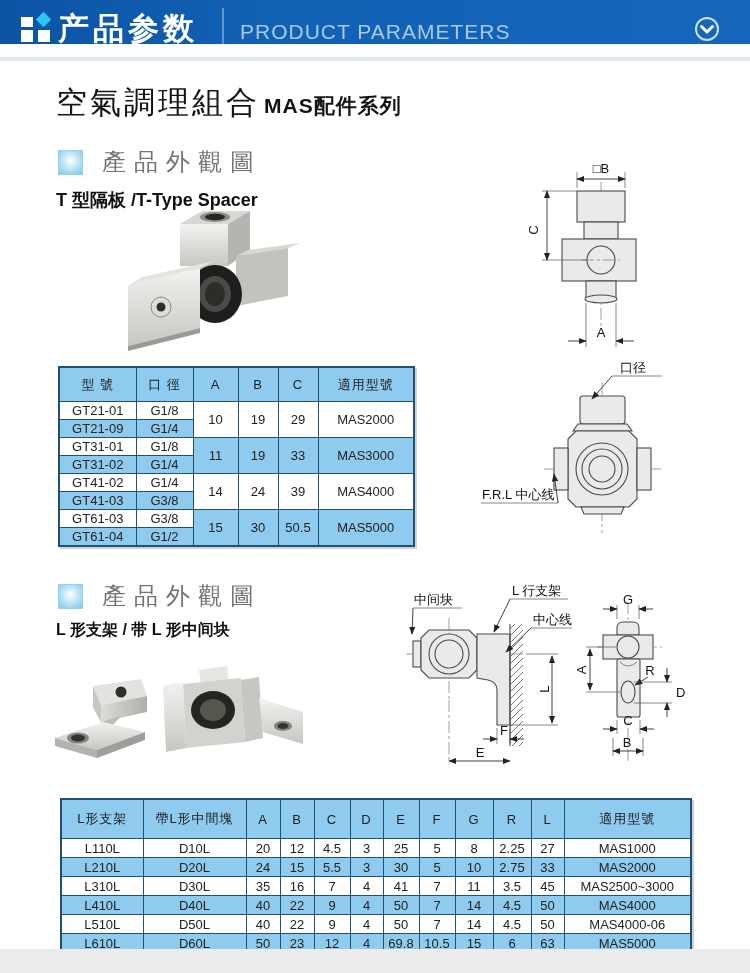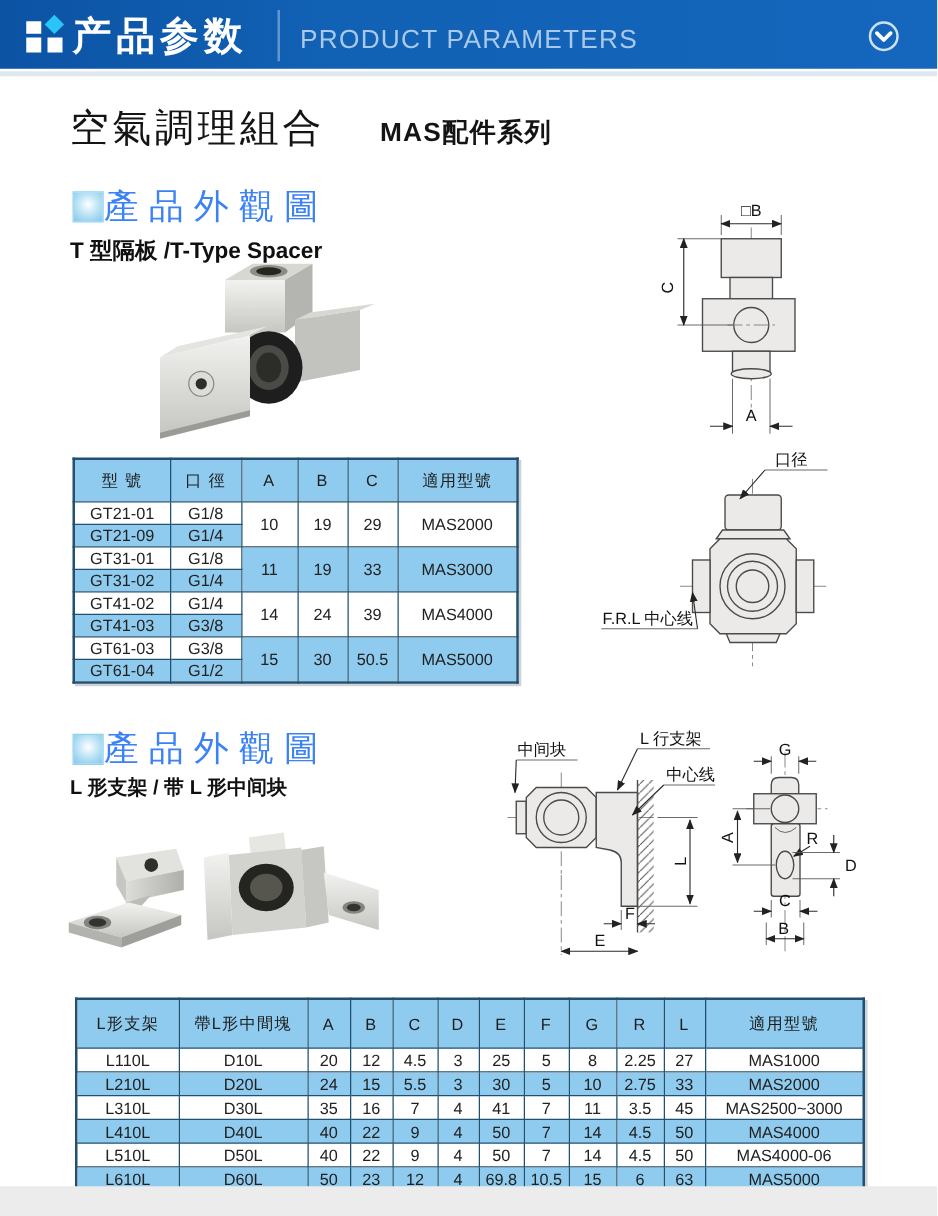--- a/index.html
+++ b/index.html
@@ -1,45 +1,45 @@
 <!DOCTYPE html>
 <html><head>
 <meta charset="utf-8">
 <style>
   html,body{margin:0;padding:0;background:#ffffff;}
   .page{position:relative;width:750px;height:973px;background:#ffffff;overflow:hidden;
         font-family:"Liberation Sans","DejaVu Sans",sans-serif;}
 
   
-  .bar{position:absolute;left:0;top:0;width:750px;height:55px;
+  .bar{position:absolute;left:0;top:0;width:750px;height:44px;
        background:linear-gradient(90deg,#0c53a4 0%,#1161b4 35%,#1467bd 100%);}
   .grid-icon{position:absolute;left:21px;top:13px;width:30px;height:30px;}
   .grid-icon .sq{position:absolute;background:#ffffff;}
   .grid-icon .s1{left:0;top:4px;width:12px;height:10px;}
   .grid-icon .s2{left:17px;top:1px;width:11px;height:11px;background:#29c5f6;transform:rotate(45deg);}
   .grid-icon .s3{left:0;top:17px;width:12px;height:12px;}
   .grid-icon .s4{left:17px;top:17px;width:12px;height:12px;}
   .h-zh{position:absolute;left:58px;top:8px;margin:0;font-size:31px;font-weight:bold;
         color:#ffffff;letter-spacing:4px;}
   .vdiv{position:absolute;left:222px;top:8px;width:2px;height:41px;background:rgba(255,255,255,.35);}
   .h-en{position:absolute;left:240px;top:20px;font-size:21px;color:#a9c8ea;letter-spacing:1px;}
   .chev{position:absolute;left:694px;top:16px;width:26px;height:26px;cursor:pointer;}
   .under-strip{position:absolute;left:0;top:57px;width:750px;height:4px;background:#dfe7f0;}
 
   
-  .main-title{position:absolute;left:56px;top:82px;display:flex;align-items:baseline;gap:40px;}
+  .main-title{position:absolute;left:56px;top:82px;display:flex;align-items:baseline;}
   .mt-zh{font-size:31px;color:#141414;letter-spacing:3px;}
   .mt-suffix{font-size:21px;font-weight:bold;color:#141414;margin-left:4px;letter-spacing:1px;}
 
   .sec-head{position:absolute;display:flex;align-items:center;}
   #sec1-head{left:58px;top:146px;}
   #sec2-head{left:58px;top:580px;}
   .sec-icon{width:23px;height:23px;border:1px solid #93d2ef;
             background:radial-gradient(circle at 50% 42%,#ffffff 0%,#bfe5f6 45%,#83c6e9 100%);}
-  .sec-label{font-size:28px;color:#3b82f6;letter-spacing:8px;}
+  .sec-label{margin-left:19px;font-size:24px;color:#737373;letter-spacing:8px;}
 
   .subtitle{position:absolute;font-weight:bold;color:#101010;}
   #sub1{left:56px;top:188px;font-size:18px;}
   #sub2{left:56px;top:620px;font-size:16px;}
 
   
   .photo1{position:absolute;left:120px;top:206px;}
   .photo2{position:absolute;left:45px;top:650px;}
   .draw-front{position:absolute;left:490px;top:148px;}
   .draw-side{position:absolute;left:470px;top:357px;}

